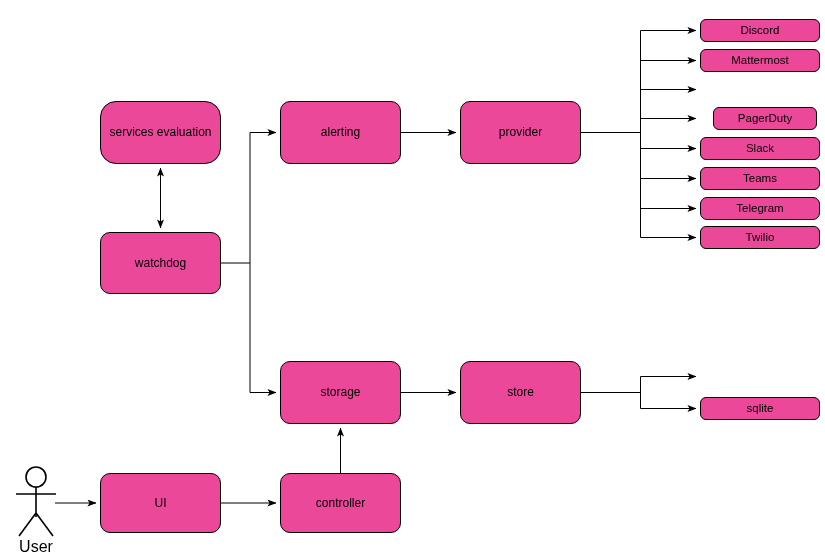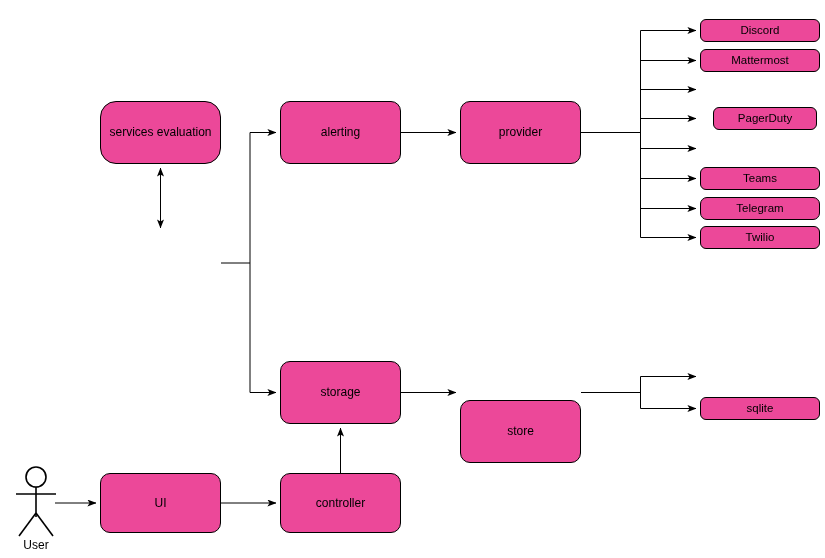--- a/index.html
+++ b/index.html
@@ -41,21 +41,21 @@
     line-height: 1.2;
     z-index: 2;
   }
   .node.leaf {
     border-radius: 6px;
     font-size: 11.5px;
   }
   .actor-label {
     position: absolute;
     font-family: "Liberation Sans", sans-serif;
-    font-size: 12px;
+    font-size: 16px;
     color: #000000;
     text-align: center;
     z-index: 2;
     white-space: nowrap;
   }
   .edge-line {
     stroke: #000000;
     stroke-width: 1;
     fill: none;
   }
@@ -162,54 +162,60 @@
       <line class="actor-stroke" x1="16" y1="494" x2="56" y2="494"></line>
       <line class="actor-stroke" x1="36" y1="513" x2="19" y2="536"></line>
       <line class="actor-stroke" x1="36" y1="513" x2="53" y2="536"></line>
     </g>
   </svg>
 
   <div class="node" style="left:100px; top:101px; width:121px; height:63px;border-radius:16px;">
     <span>services evaluation</span>
   </div>
 
+  <div class="node" style="left:100px; top:232px; width:121px; height:62px;">
+    <span>watchdog</span>
+  </div>
 
   <div class="node" style="left:280px; top:101px; width:121px; height:63px;">
     <span>alerting</span>
   </div>
 
   <div class="node" style="left:460px; top:101px; width:121px; height:63px;">
     <span>provider</span>
   </div>
 
   <div class="node" style="left:280px; top:361px; width:121px; height:63px;">
     <span>storage</span>
   </div>
 
-  <div class="node" style="left:460px; top:361px; width:121px; height:63px;margin-top:39px;">
+  <div class="node" style="left:460px; top:361px; width:121px; height:63px;">
     <span>store</span>
   </div>
 
   <div class="node" style="left:100px; top:473px; width:121px; height:60px;">
     <span>UI</span>
   </div>
 
   <div class="node" style="left:280px; top:473px; width:121px; height:60px;">
     <span>controller</span>
   </div>
 
   <div class="node leaf" style="left:700px; top:19px; width:120px; height:23px;">
     <span>Discord</span>
   </div>
   <div class="node leaf" style="left:700px; top:49px; width:120px; height:23px;">
     <span>Mattermost</span>
   </div>
   <div class="node leaf" style="left:700px; top:107px; width:104px; height:23px;margin-left:13px;">
     <span>PagerDuty</span>
   </div>
+  <div class="node leaf" style="left:700px; top:137px; width:120px; height:23px;">
+    <span>Slack</span>
+  </div>
   <div class="node leaf" style="left:700px; top:167px; width:120px; height:23px;justify-content:center;">
     <span>Teams</span>
   </div>
   <div class="node leaf" style="left:700px; top:197px; width:120px; height:23px;border-radius:7px;">
     <span>Telegram</span>
   </div>
   <div class="node leaf" style="left:700px; top:226px; width:120px; height:23px;border-radius:6px;">
     <span>Twilio</span>
   </div>
 

